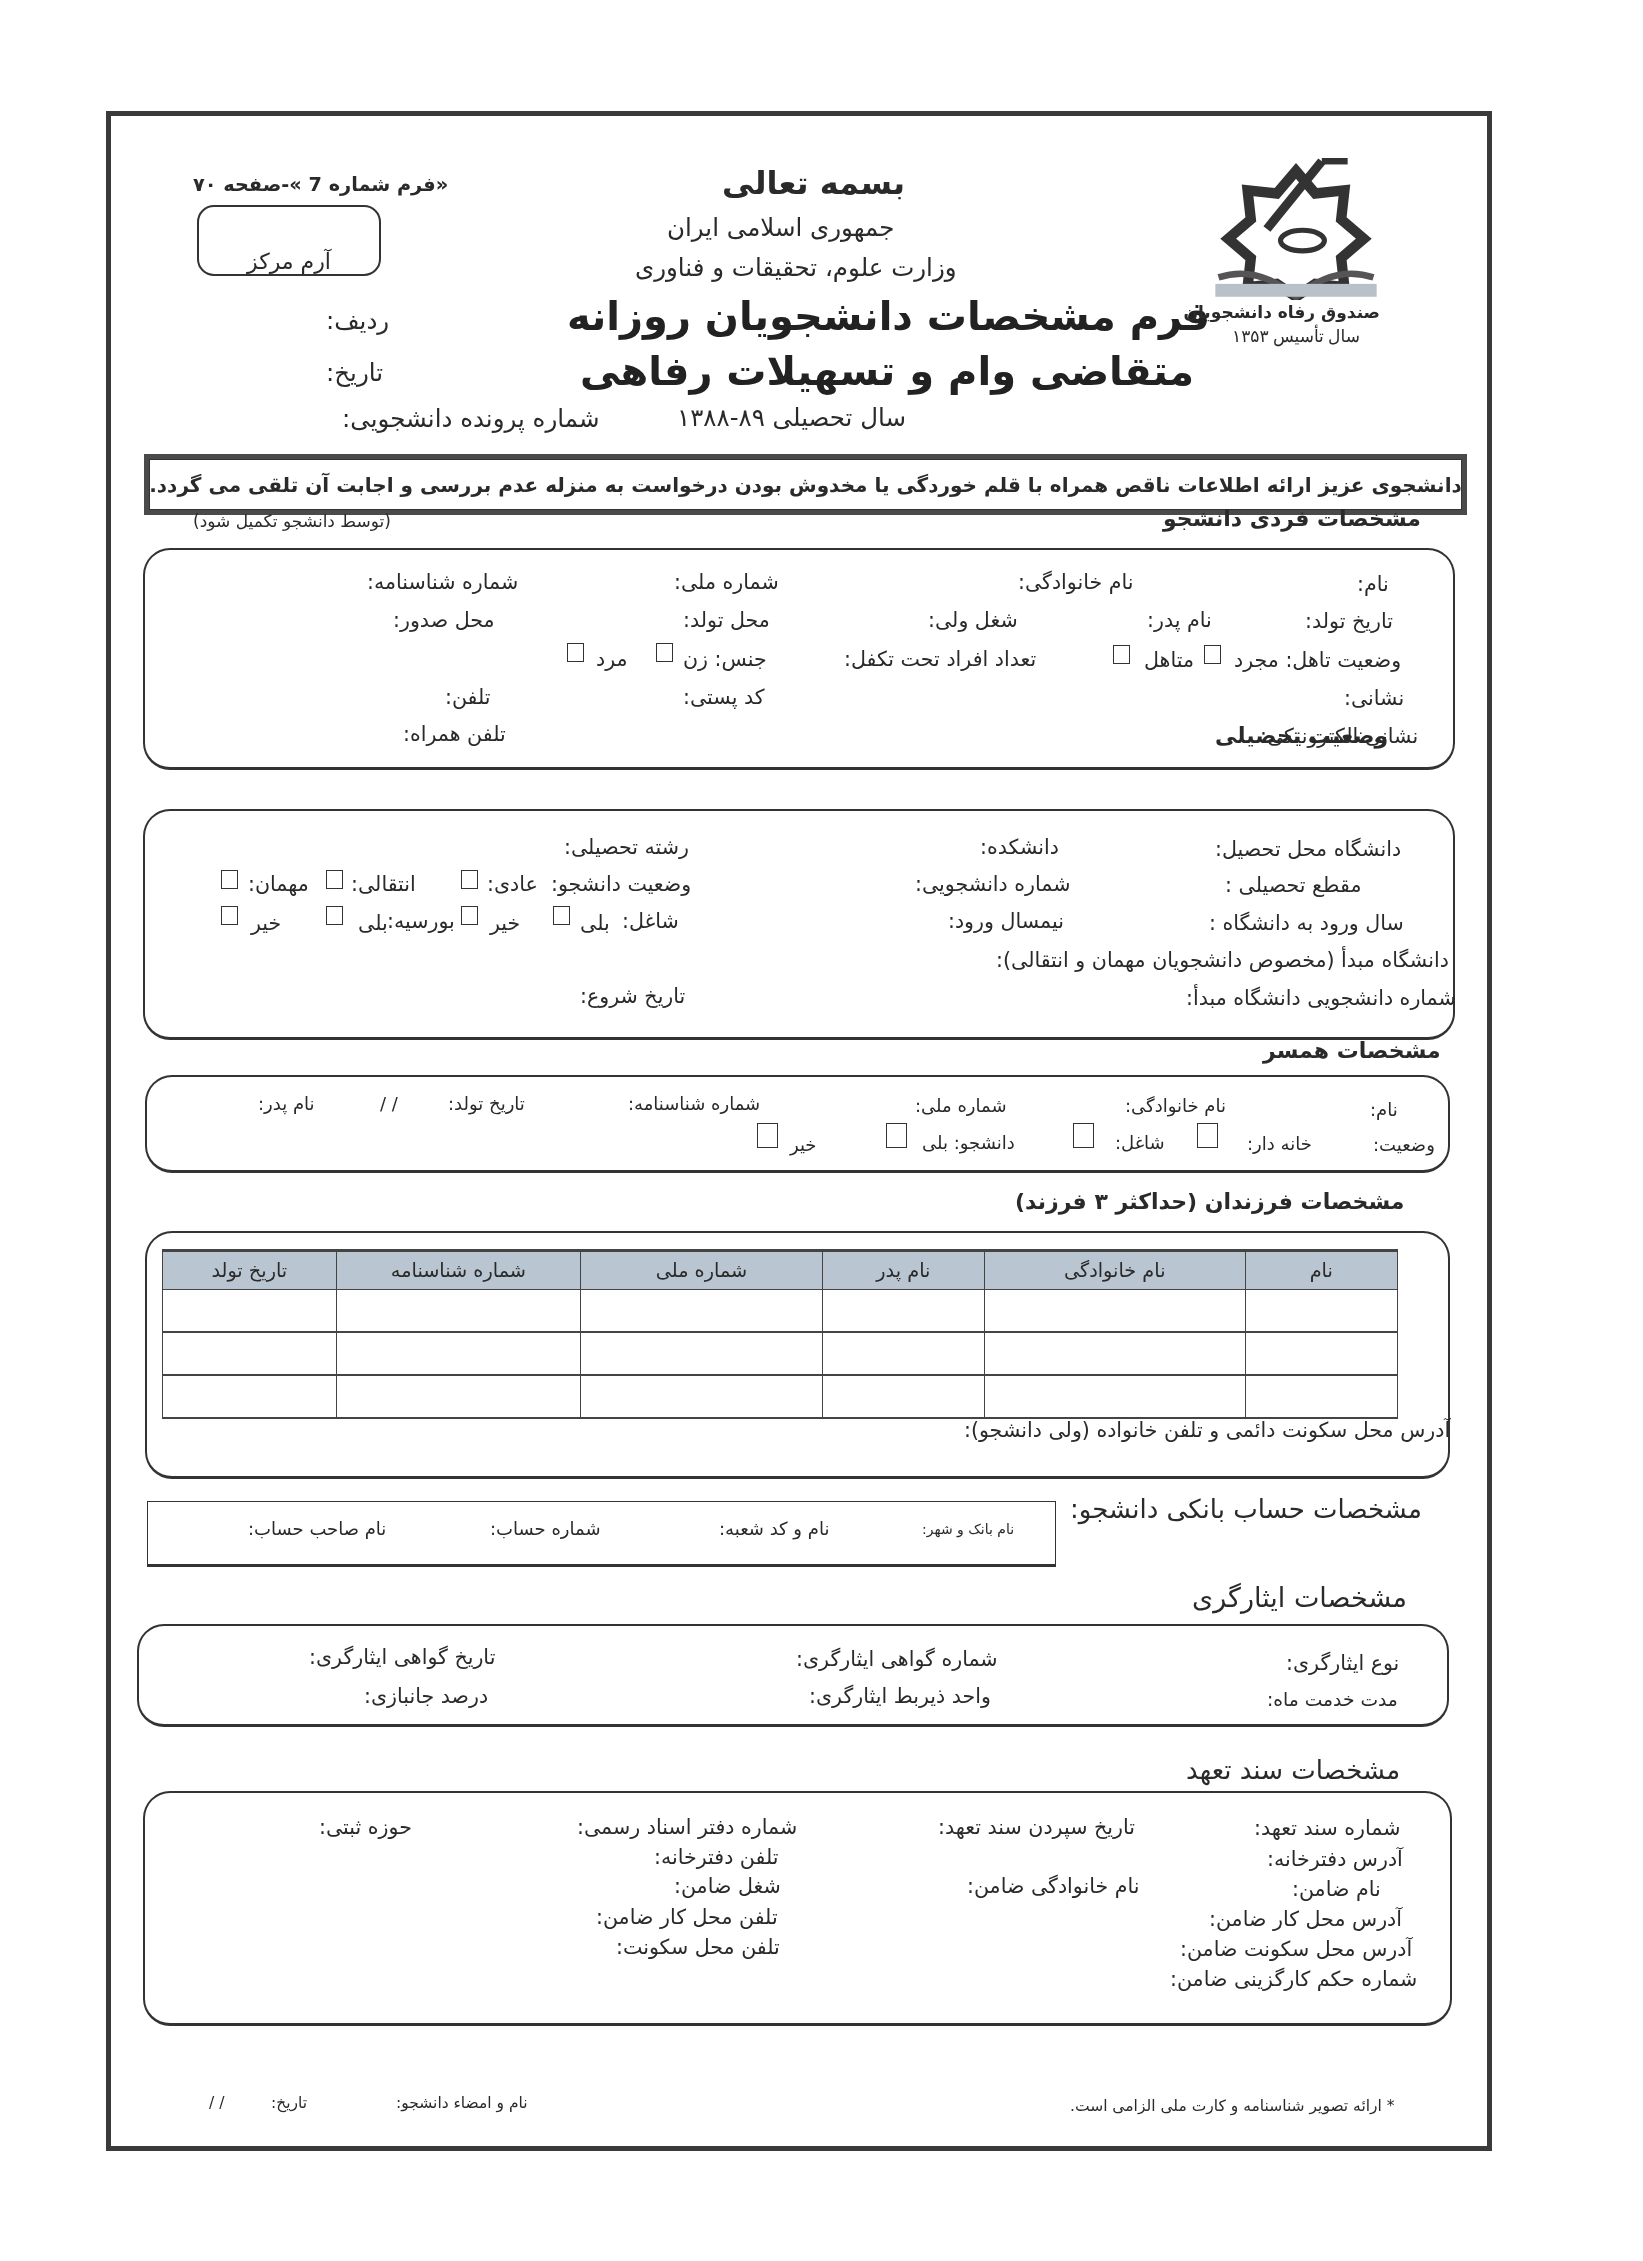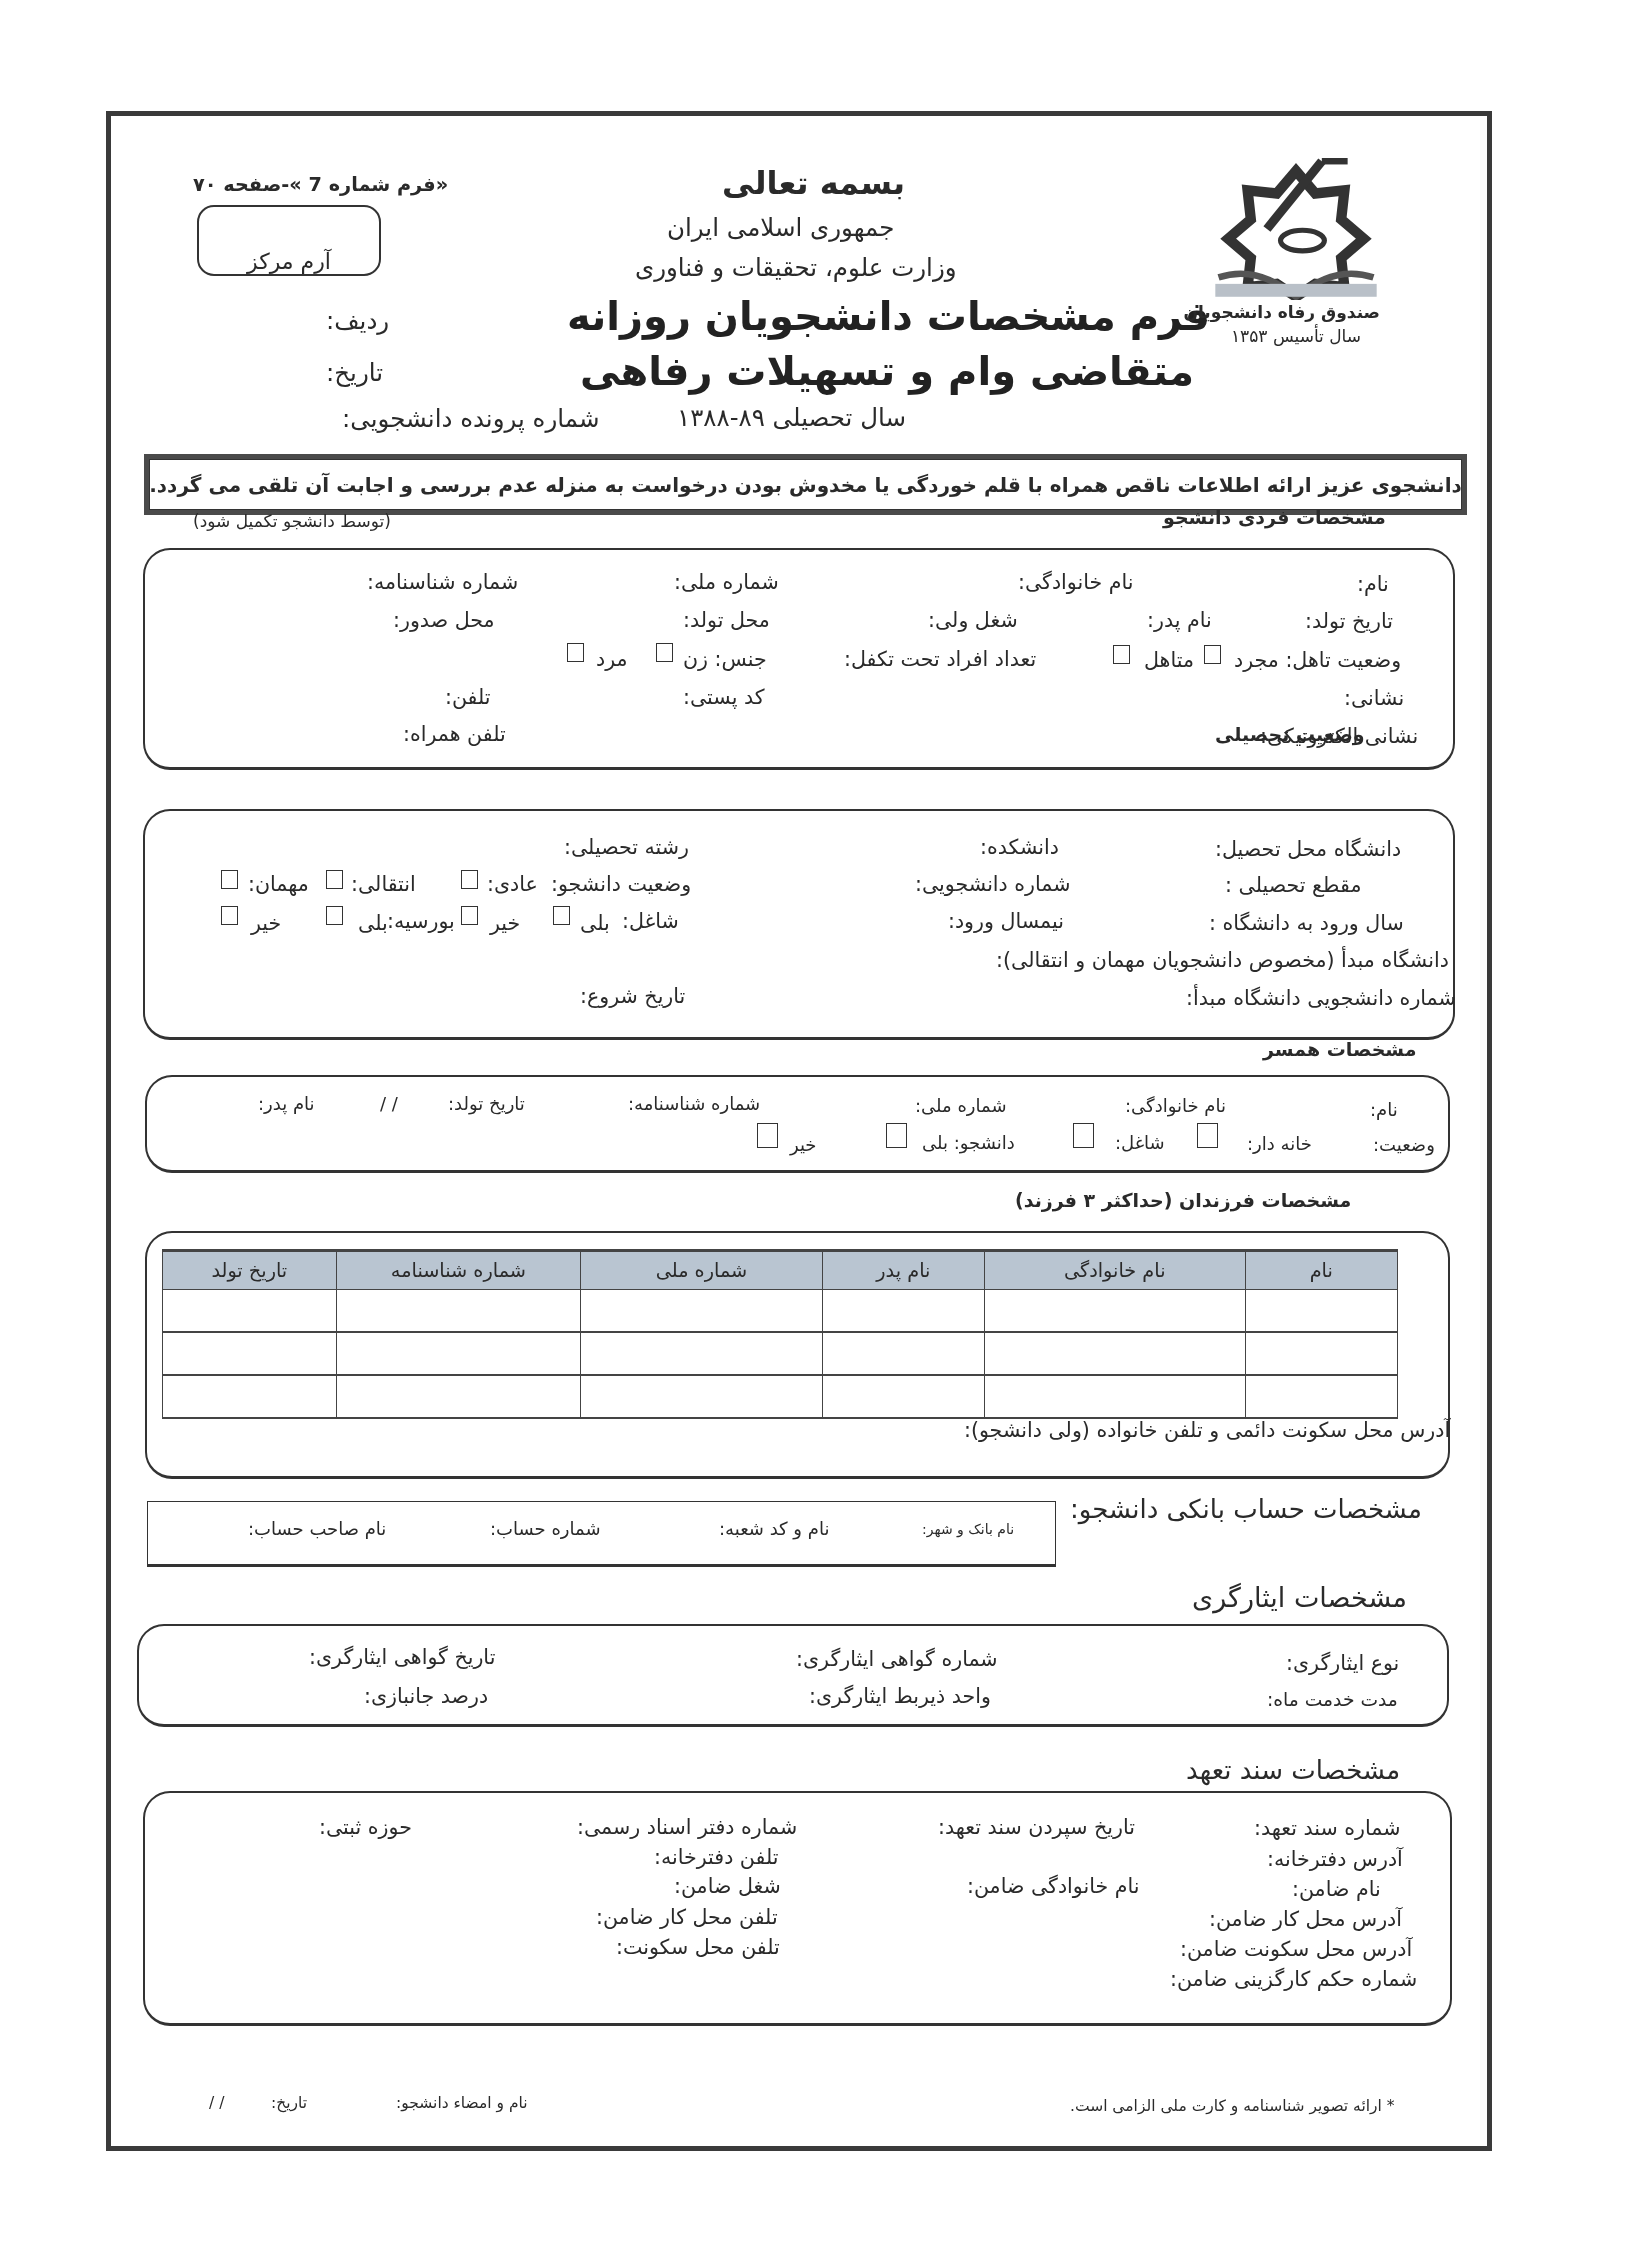--- a/index.html
+++ b/index.html
@@ -30,21 +30,21 @@
   .warn-outer {
     position: absolute; left: 144px; top: 454px; width: 1323px; height: 61px;
     background: #4a4a4a; box-sizing: border-box; padding: 5.2px;
   }
   .warn-inner {
     width: 100%; height: 100%; background: #fff; box-sizing: border-box;
     border: 1.9px solid #333; display: flex; align-items: center; justify-content: center;
     font-size: 20px; font-weight: bold;
   }
   
-  .section-title { font-size: 19px; font-weight: bold; }
+  .section-title { font-size: 22px; font-weight: bold; }
   .section-title.light { font-weight: normal; font-size: 27px; }
   .note { font-size: 17px; }
   .box {
     position: absolute; border: 2.6px solid #333; border-radius: 27px; box-sizing: border-box;
     border-bottom-width: 3.9px;
   }
   .box.square { border-radius: 0; }
   .lbl { font-size: 20.6px; }
   .cb {
     display: inline-block; width: 17px; height: 19.3px; border: 1.9px solid #333;
@@ -87,21 +87,21 @@
 <div class="abs" style="left:1212px; top:158px; width:168px; height:193px;">
   <svg width="168" height="142" viewBox="0 0 260 220">
     <polygon points="130,20 160,55 205,50 200,95 235,125 200,155 205,200 160,195 130,215 100,195 55,200 60,155 25,125 60,95 55,50 100,55" fill="none" stroke="#333" stroke-width="16" stroke-linejoin="miter"></polygon>
     <line x1="170" y1="5" x2="85" y2="110" stroke="#333" stroke-width="14"></line>
     <line x1="170" y1="5" x2="210" y2="5" stroke="#333" stroke-width="10"></line>
     <ellipse cx="140" cy="128" rx="34" ry="16" fill="none" stroke="#333" stroke-width="8"></ellipse>
     <path d="M10,185 Q70,165 130,215 Q190,165 250,185" fill="none" stroke="#555" stroke-width="10"></path>
     <rect x="5" y="195" width="250" height="20" fill="#b9c0c8"></rect>
   </svg>
   <div class="rtl logo-caption" style="text-align:center; width:168px;">صندوق رفاه دانشجویان</div>
-  <div class="rtl logo-year" style="text-align:center; width:168px; margin-top:3.9px;">سال تأسیس ۱۳۵۳</div>
+  <div class="rtl logo-year" style="text-align:center; width:168px; margin-top:3.9px;font-family:Liberation Serif, serif;">سال تأسیس ۱۳۵۳</div>
 </div>
 
 <div class="warn-outer">
   <div class="warn-inner">
     <span class="rtl">دانشجوی عزیز ارائه اطلاعات ناقص همراه با قلم خوردگی یا مخدوش بودن درخواست به منزله عدم بررسی و اجابت آن تلقی می گردد.</span>
   </div>
 </div>
 
 <div class="abs rtl section-title" style="left:1163px; top:506px;">مشخصات فردی دانشجو</div>
 <div class="abs rtl note" style="left:193px; top:511px;">(توسط دانشجو تکمیل شود)</div>

